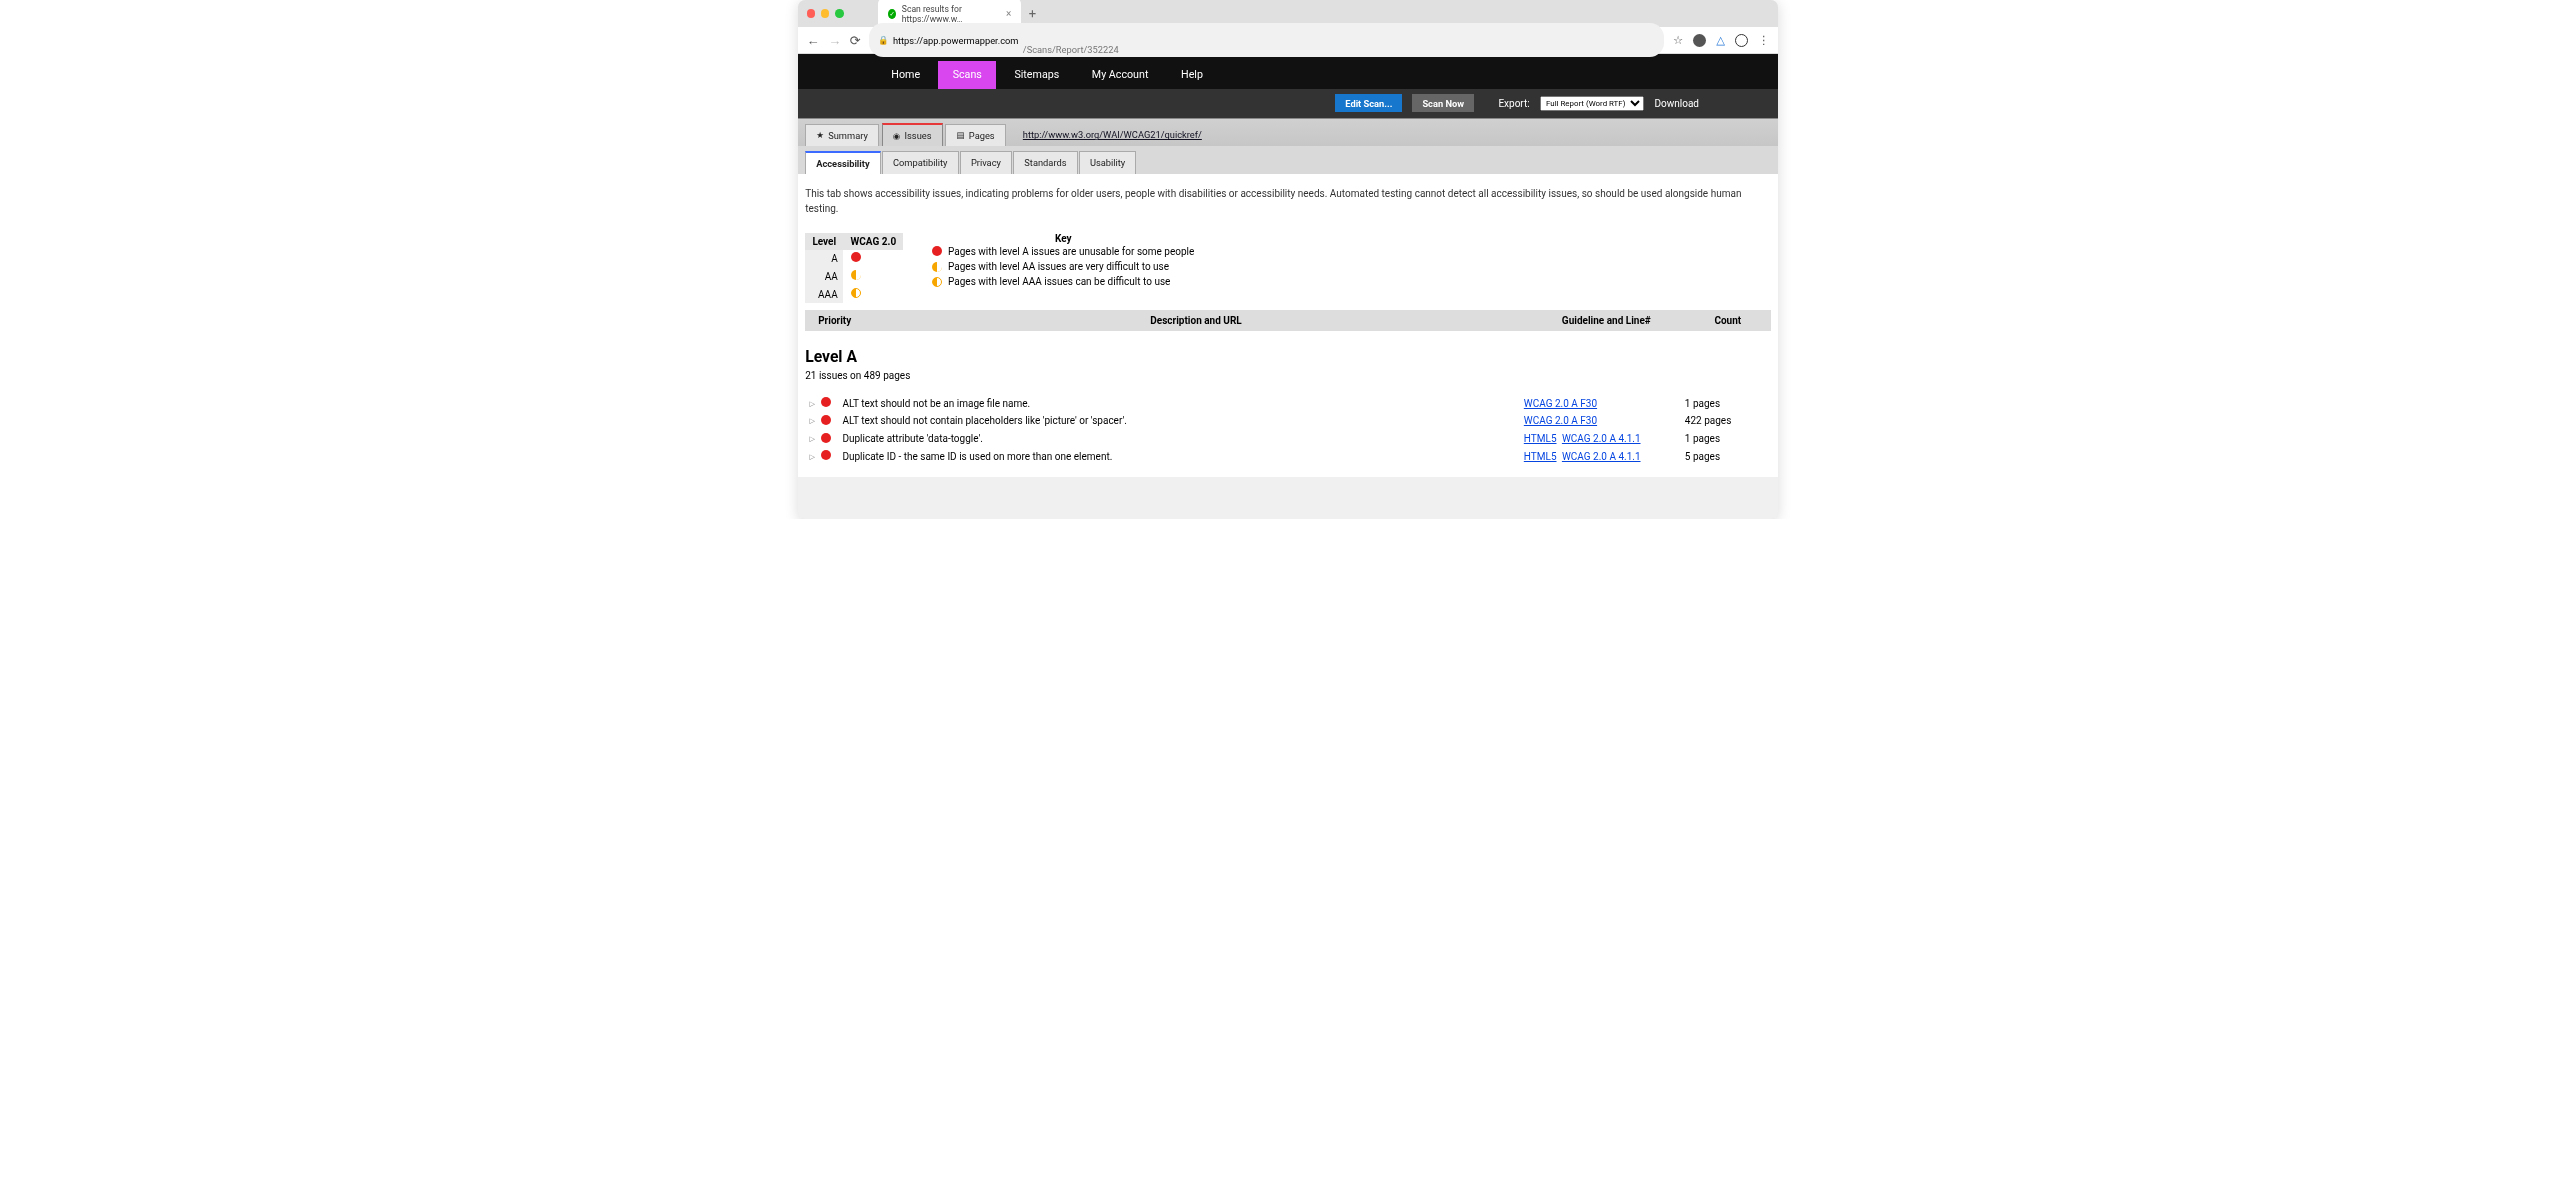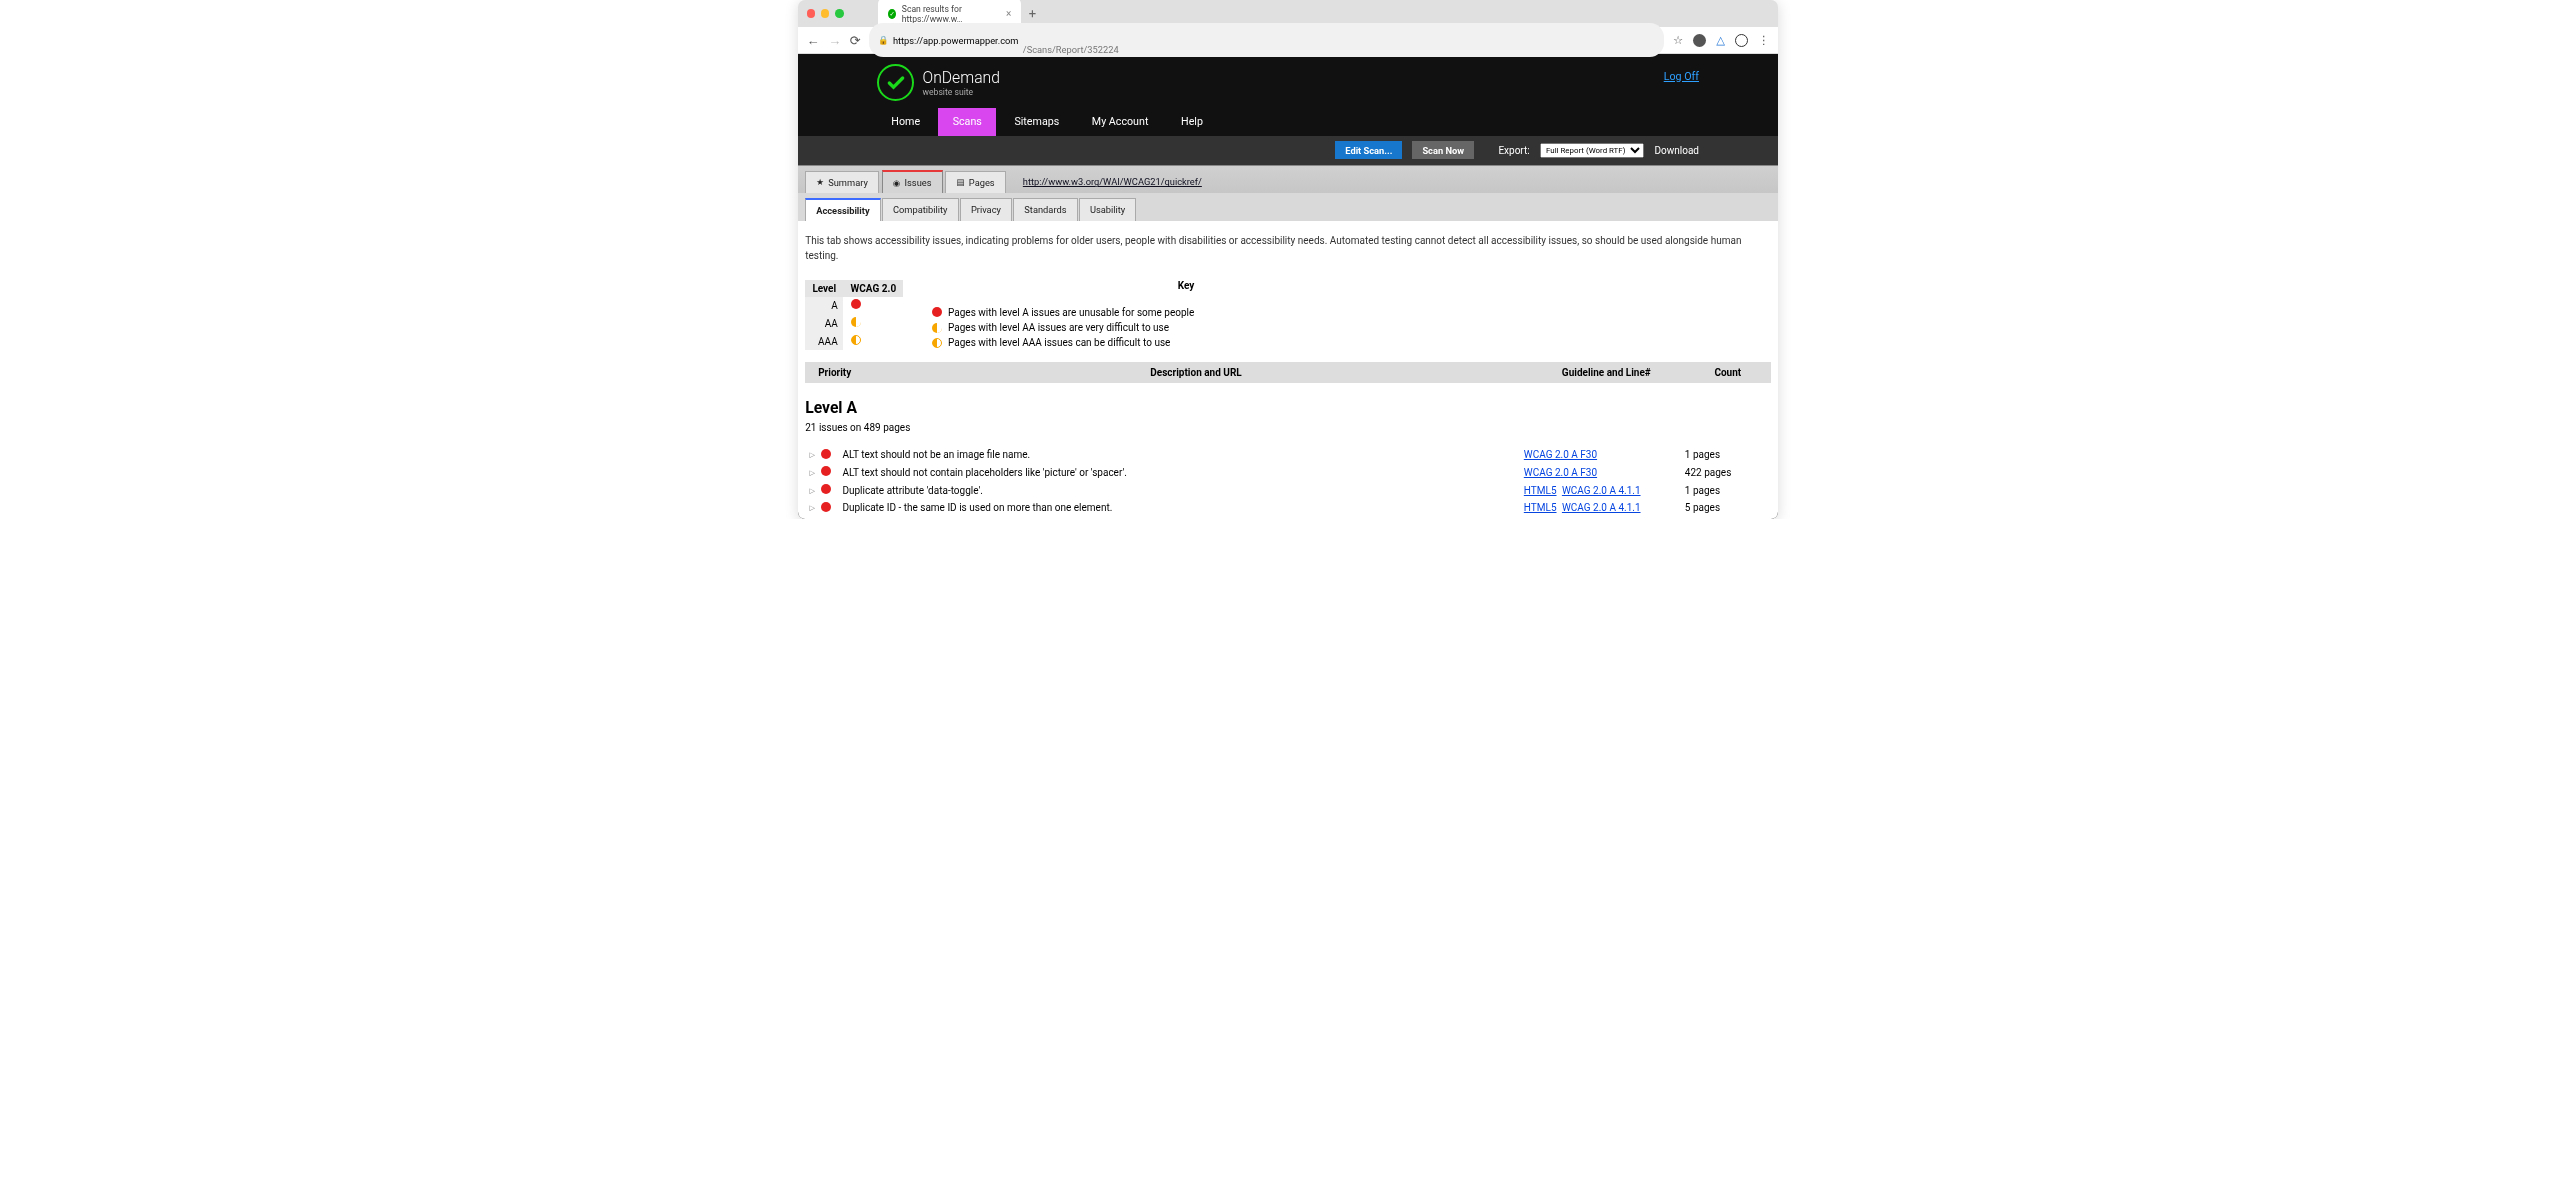--- a/index.html
+++ b/index.html
@@ -101,34 +101,20 @@
     <div class="navicons">
       <span>☆</span>
       <span style="width:13px;height:13px;border-radius:50%;background:#555;display:inline-block;"></span>
       <span style="color:#2a7ad6;">△</span>
       <span style="width:13px;height:13px;border:1.4px solid #333;border-radius:50%;display:inline-block;"></span>
       <span>⋮</span>
     </div>
   </div>
 
   <div class="content">
-    <div class="blackbar">
-      <div class="brand">
-        <div class="logo">
-          <svg viewBox="0 0 24 24">
-              <path d="M4 12 L9 17 L20 6" stroke="#1ad81a" stroke-width="4" fill="none" stroke-linecap="round"></path>
-            </svg>
-        </div>
-        <div class="brandtext">
-          <div class="title">OnDemand</div>
-          <div class="sub">website suite</div>
-        </div>
-      </div>
-      <a class="logoff">Log Off</a>
-    </div>
 
     <div class="navmenu" id="navmenu">
         <div class="item">Home</div>
         <div class="item active">Scans</div>
         <div class="item">Sitemaps</div>
         <div class="item">My Account</div>
         <div class="item">Help</div>
       </div>
 
     <div class="toolbar">
@@ -173,21 +159,21 @@
                 <td class="lcol">AA</td>
                 <td><span class="dotAA"></span></td>
               </tr>
           <tr>
                 <td class="lcol">AAA</td>
                 <td><span class="dotAAA"></span></td>
               </tr>
         </tbody>
           </table>
         <div class="key">
-          <div style="font-weight:bold;text-align:right;margin-bottom:14px;">Key</div>
+          <div style="font-weight:bold;text-align:center;margin-bottom:0;">Key</div>
           <div class="krow">
               <span class="dotA"></span>
               <span>Pages with level A issues are unusable for some people</span>
             </div>
           <div class="krow">
               <span class="dotAA"></span>
               <span>Pages with level AA issues are very difficult to use</span>
             </div>
           <div class="krow">
               <span class="dotAAA"></span>

